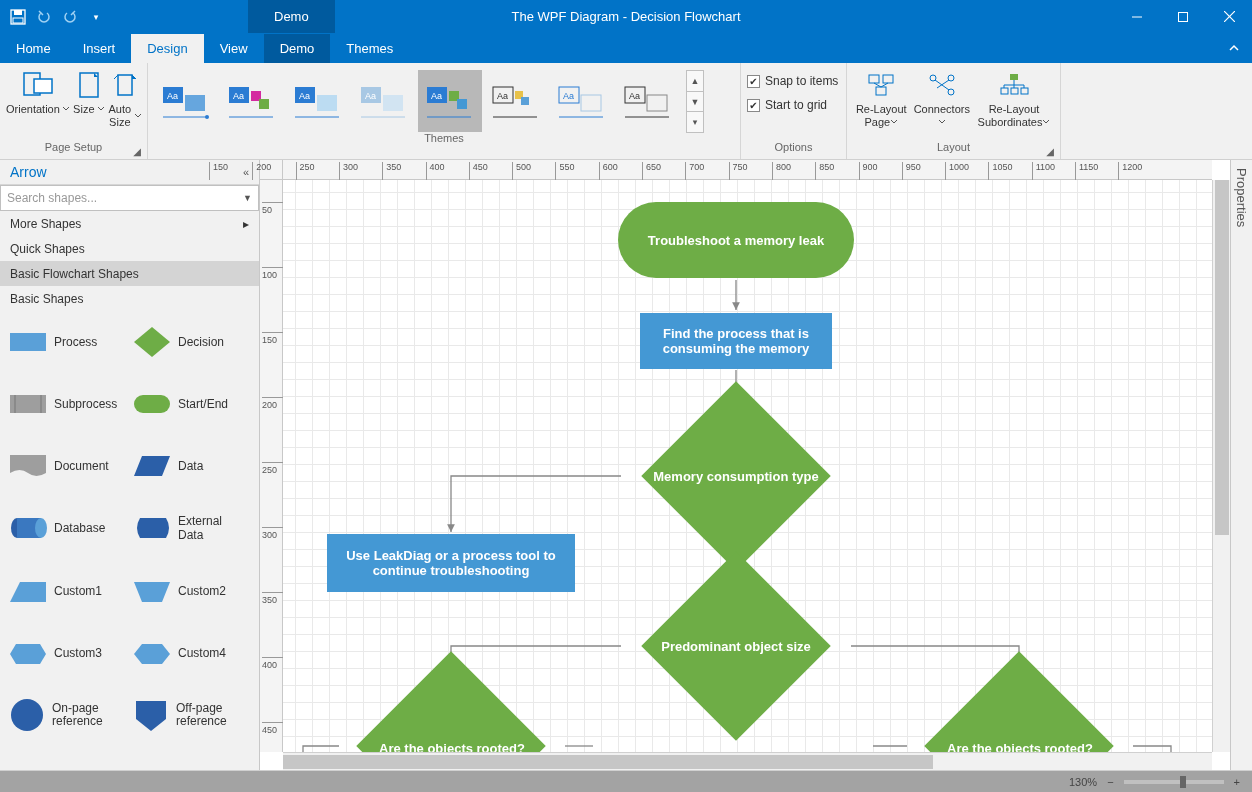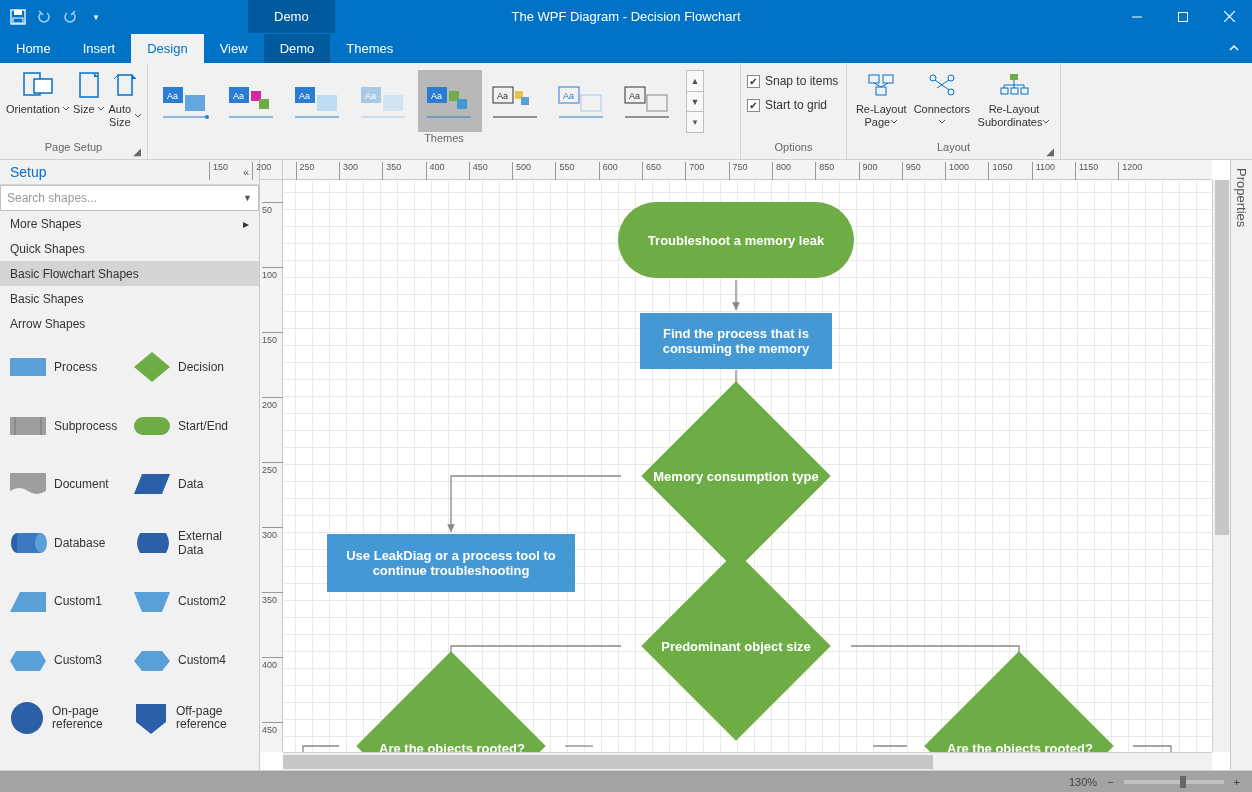--- a/index.html
+++ b/index.html
@@ -353,42 +353,39 @@
       </div>
     </div>
     <div class="grp-label"><span>Layout</span><span class="dlg">◢</span></div>
   </div>
 </div>
 
 <div class="main">
 
   <div class="shapes-panel">
     <div class="shapes-title">
-      <span>Setup</span>
+      <span>Arrow</span>
       <span style="font-size:11px;color:#555">«</span>
     </div>
     <div class="shapes-search">
       <span>Search shapes...</span>
       <span style="color:#555;font-size:9px">▼</span>
     </div>
     <div class="shapes-cat">
         <span>More Shapes</span>
         <span>▸</span>
       </div>
     <div class="shapes-cat">
         <span>Quick Shapes</span>
       </div>
     <div class="shapes-cat active">
         <span>Basic Flowchart Shapes</span>
       </div>
     <div class="shapes-cat">
         <span>Basic Shapes</span>
-      </div>
-    <div class="shapes-cat">
-        <span>Arrow Shapes</span>
       </div>
 
     <div class="shapes-grid">
       <div class="shape-item">
           <div class="sico">
             <svg width="40" height="30">
               <rect x="2" y="6" width="36" height="18" fill="#5aa0d8"></rect>
             </svg>
           </div>
           <span>Process</span>

